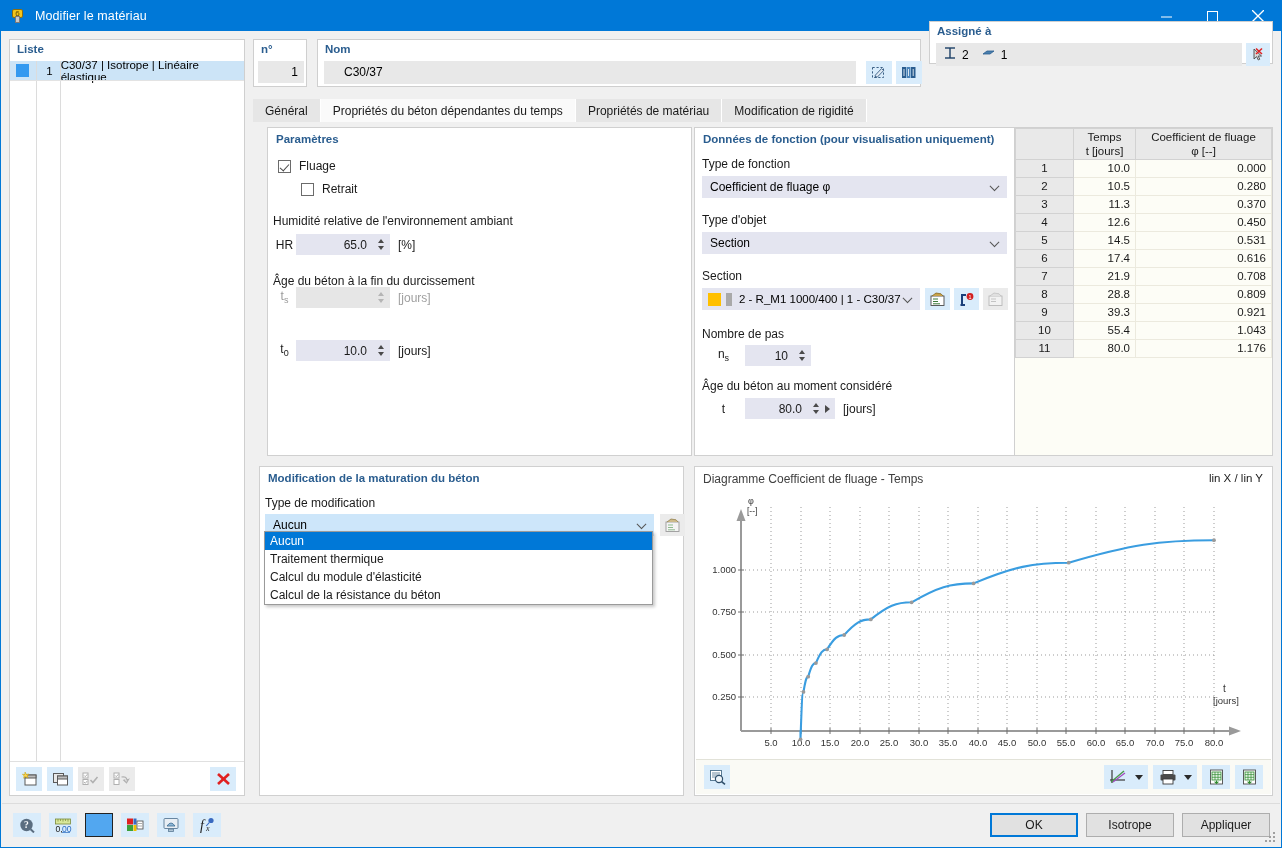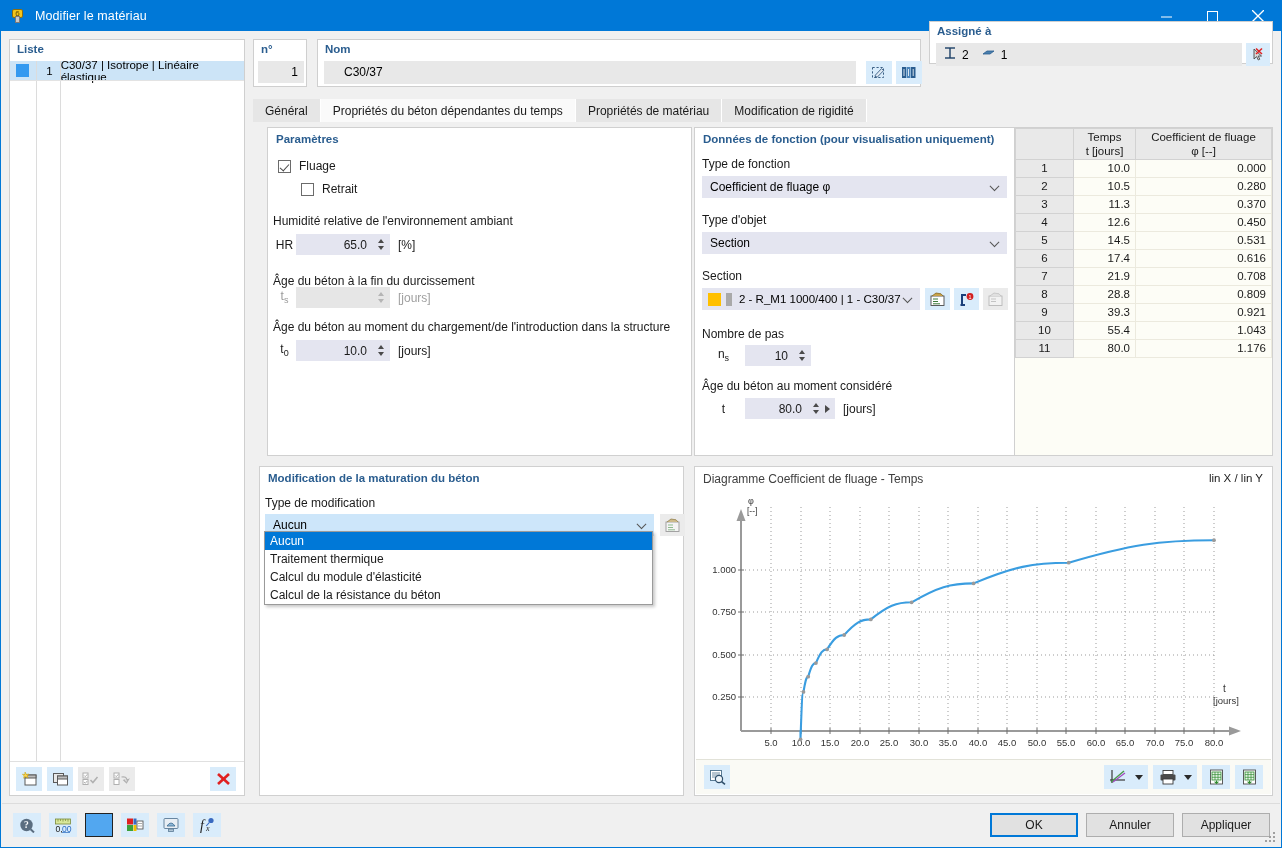--- a/index.html
+++ b/index.html
@@ -449,21 +449,20 @@
       <span class="spin disabled" style="width:94px;">
         <span class="val"></span>
         <span class="arrows">
             <span class="ar-up dis"></span>
             <span class="ar-dn dis"></span>
           </span>
       </span>
       <span class="unit dis">[jours]</span>
     </div>
 
-    <div class="lbl" style="position:absolute;left:5px;top:192px;">Âge du béton au moment du chargement/de l'introduction dans la structure</div>
     <div style="position:absolute;left:5px;top:212px;display:flex;align-items:center;">
       <span class="lbl" style="width:23px;"><span>t</span><span class="sub">0</span></span>
       <span class="spin" style="width:94px;">
         <span class="val">10.0</span>
         <span class="arrows">
             <span class="ar-up"></span>
             <span class="ar-dn"></span>
           </span>
       </span>
       <span class="unit">[jours]</span>
@@ -872,21 +871,21 @@
         <svg width="18" height="16">
             <text x="2" y="13" font-size="14" fill="#1a1a1a" font-family="Liberation Serif" font-style="italic">f</text>
             <text x="8" y="14" font-size="8" fill="#1a1a1a" font-family="Liberation Serif" font-style="italic">x</text>
             <circle cx="13" cy="3.5" r="2.6" fill="#3a6ac0"></circle>
             <line x1="11.2" y1="5.6" x2="8.2" y2="9" stroke="#3a6ac0" stroke-width="1.1"></line>
           </svg>
       </div>
     </div>
     <div class="footer-right">
       <div class="dlgbtn primary">OK</div>
-      <div class="dlgbtn">Annuler</div>
+      <div class="dlgbtn">Isotrope</div>
       <div class="dlgbtn">Appliquer</div>
     </div>
     <svg class="grip" width="12" height="12">
       <g fill="#a0a0a0">
         <rect x="8" y="8" width="2" height="2"></rect>
           <rect x="4" y="8" width="2" height="2"></rect>
           <rect x="8" y="4" width="2" height="2"></rect>
         <rect x="0" y="8" width="2" height="2"></rect>
           <rect x="4" y="4" width="2" height="2"></rect>
           <rect x="8" y="0" width="2" height="2"></rect>

